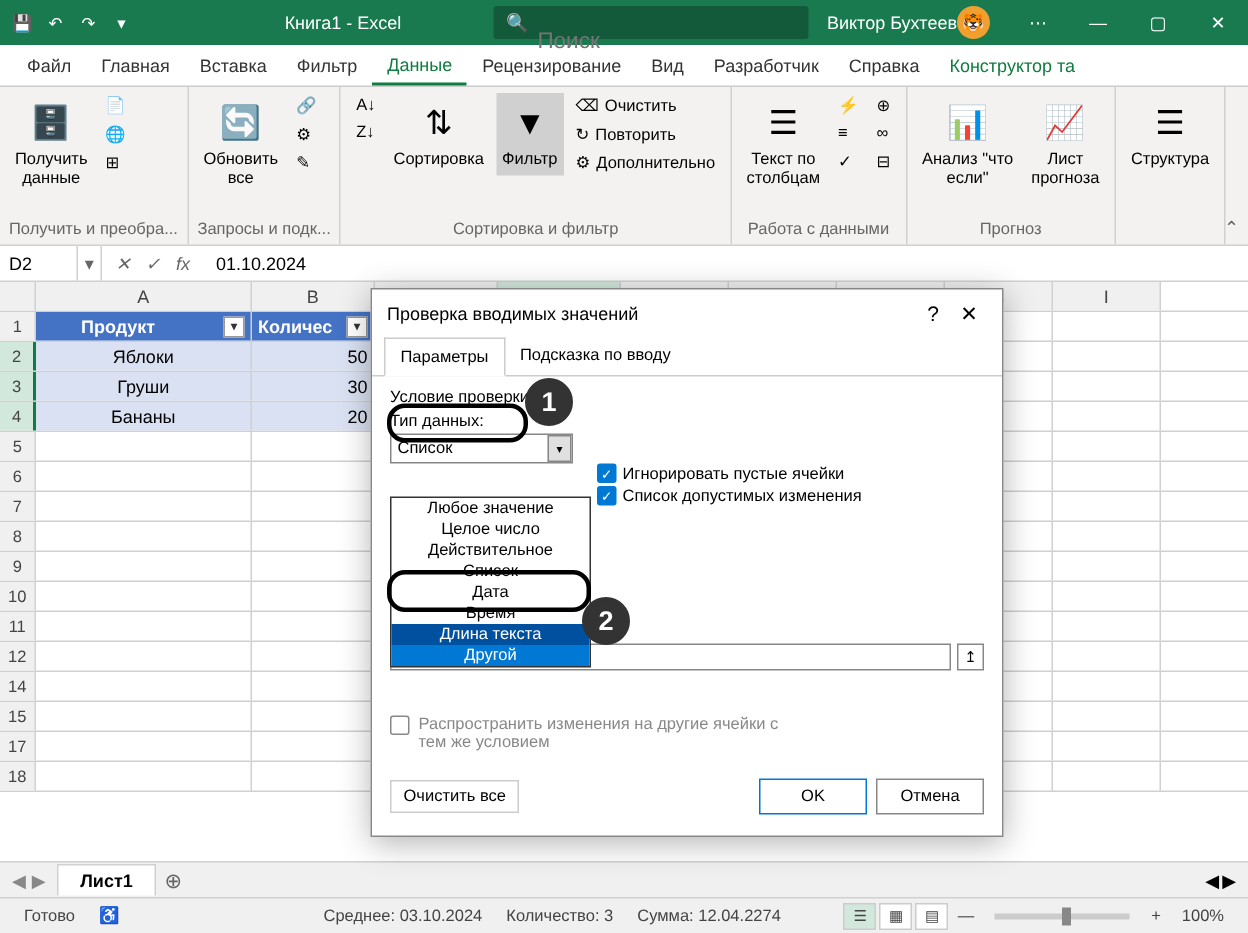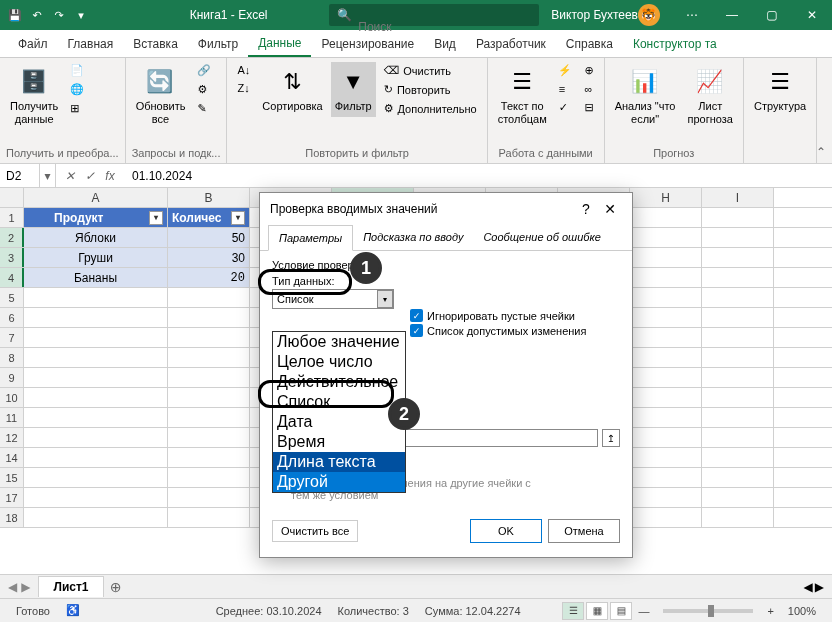--- a/index.html
+++ b/index.html
@@ -3,21 +3,21 @@
 <meta charset="utf-8">
 <style>
 * { margin: 0; padding: 0; box-sizing: border-box; font-family: 'Segoe UI', Tahoma, sans-serif; }
 body { width: 832px; height: 622px; background: #fff; overflow: hidden; position: relative; font-size: 12px; }
 
 .titlebar { height: 30px; background: #1a7a4f; display: flex; align-items: center; color: #fff; }
 .titlebar-left { display: flex; align-items: center; gap: 8px; padding-left: 8px; }
 .titlebar-icon { width: 14px; height: 14px; display: flex; align-items: center; justify-content: center; font-size: 11px; }
 .titlebar-title { flex: 1; text-align: center; font-size: 12px; margin-left: 40px; }
 .titlebar-search { width: 210px; height: 22px; background: #125a3a; border-radius: 2px; display: flex; align-items: center; padding: 0 8px; gap: 6px; color: #a8d4bc; }
-.titlebar-search input { background: none; border: none; color: #a8d4bc; font-size: 12px; outline: none; flex: 1; margin-top: 24px; }
+.titlebar-search input { background: none; border: none; color: #a8d4bc; font-size: 15px; outline: none; flex: 1; margin-top: 24px; }
 .titlebar-user { display: flex; align-items: center; gap: 0; padding: 0 12px; }
 .titlebar-avatar { width: 22px; height: 22px; border-radius: 50%; background: #f0a030; display: flex; align-items: center; justify-content: center; }
 .titlebar-controls { display: flex; }
 .titlebar-ctrl { width: 40px; height: 30px; display: flex; align-items: center; justify-content: center; cursor: pointer; }
 
 .tabs { height: 28px; display: flex; border-bottom: 1px solid #ccc; background: #fff; padding-left: 8px; }
 .tab { padding: 0 10px; display: flex; align-items: center; font-size: 12px; color: #333; cursor: pointer; white-space: nowrap; }
 .tab.active { color: #107c41; border-bottom: 2px solid #107c41; }
 .tab.green { color: #107c41; }
 
@@ -27,21 +27,21 @@
 .ribbon-group-label { font-size: 11px; color: #666; text-align: center; padding: 2px 0; }
 .ribbon-btn-lg { display: flex; flex-direction: column; align-items: center; padding: 4px; cursor: pointer; min-width: 44px; }
 .ribbon-btn-lg .ico { height: 32px; display: flex; align-items: center; justify-content: center; font-size: 22px; }
 .ribbon-btn-lg .lbl { font-size: 11px; text-align: center; line-height: 1.2; margin-top: 2px; }
 .ribbon-btn-sm { display: flex; align-items: center; gap: 4px; padding: 2px 4px; font-size: 11px; cursor: pointer; }
 .ribbon-col { display: flex; flex-direction: column; gap: 2px; }
 .ribbon-btn-filter { background: #d0d0d0; padding: 4px; }
 .ribbon-collapse { position: absolute; right: 6px; bottom: 4px; cursor: pointer; color: #666; }
 
 .formula-bar { height: 24px; border-bottom: 1px solid #d0d0d0; display: flex; align-items: center; font-size: 12px; }
-.name-box { width: 40px; padding: 0 6px; border-right: 1px solid #d0d0d0; height: 100%; display: flex; align-items: center; }
+.name-box { width: 52px; padding: 0 6px; border-right: 1px solid #d0d0d0; height: 100%; display: flex; align-items: center; }
 .name-box-dd { width: 16px; text-align: center; color: #666; border-right: 1px solid #d0d0d0; height: 100%; display: flex; align-items: center; justify-content: center; }
 .fx-icons { display: flex; gap: 4px; padding: 0 6px; align-items: center; color: #666; }
 .fx-icon { width: 16px; text-align: center; font-style: italic; }
 .formula-input { flex: 1; padding: 0 8px; }
 
 .sheet { position: relative; height: 386px; overflow: hidden; }
 .col-headers { display: flex; height: 20px; border-bottom: 1px solid #d0d0d0; }
 .corner { width: 24px; background: #f0f0f0; border-right: 1px solid #d0d0d0; }
 .col-header { background: #f0f0f0; border-right: 1px solid #d0d0d0; text-align: center; font-size: 12px; color: #444; display: flex; align-items: center; justify-content: center; }
 .col-header.sel { background: #d2e8dc; border-bottom: 2px solid #107c41; }
@@ -62,33 +62,33 @@
 .sheet-scroll { margin-left: auto; display: flex; gap: 2px; padding-right: 8px; }
 
 .status-bar { height: 24px; background: #f0f0f0; border-top: 1px solid #d0d0d0; display: flex; align-items: center; font-size: 11px; padding: 0 8px; color: #444; }
 .status-item { padding: 0 8px; }
 .status-views { margin-left: auto; display: flex; gap: 2px; }
 .view-btn { width: 22px; height: 18px; border: 1px solid #ccc; background: #fff; display: flex; align-items: center; justify-content: center; font-size: 10px; }
 .view-btn.active { background: #d2e8dc; }
 .zoom-slider { width: 90px; height: 4px; background: #ccc; margin: 0 8px; position: relative; }
 .zoom-thumb { position: absolute; left: 45px; top: -4px; width: 6px; height: 12px; background: #888; }
 
-.dialog { position: absolute; left: 259px; top: 192px; width: 374px; background: #fff; border: 1px solid #888; box-shadow: 0 4px 20px rgba(0,0,0,0.3); z-index: 100; }
+.dialog { position: absolute; left: 247px; top: 192px; width: 422px; background: #fff; border: 1px solid #888; box-shadow: 0 4px 20px rgba(0,0,0,0.3); z-index: 100; }
 .dialog-title { height: 32px; display: flex; align-items: center; padding: 0 10px; font-size: 12px; }
 .dialog-title-text { flex: 1; }
 .dialog-help, .dialog-close { width: 24px; height: 24px; display: flex; align-items: center; justify-content: center; cursor: pointer; font-size: 14px; }
 .dialog-tabs { display: flex; border-bottom: 1px solid #ccc; padding: 0 8px; }
-.dtab { padding: 6px 10px; font-size: 11px; cursor: pointer; font-style: italic; }
+.dtab { padding: 6px 10px; font-size: 11px; cursor: pointer; }
 .dtab.active { border: 1px solid #ccc; border-bottom-color: #fff; margin-bottom: -1px; background: #fff; }
 .dialog-body { padding: 8px 12px; font-size: 11px; position: relative; }
 .dialog-body .label { margin-bottom: 4px; }
 .type-label { margin-top: 0; }
 .type-select { width: 122px; height: 20px; border: 1px solid #888; display: flex; align-items: center; padding: 0 4px; font-size: 11px; margin-top: 2px; position: relative; }
 .type-select-btn { width: 16px; height: 18px; background: #e0e0e0; border: 1px solid #888; position: absolute; right: 0; top: 0; display: flex; align-items: center; justify-content: center; font-size: 8px; }
-.dropdown-list { position: absolute; left: 12px; top: 80px; width: 134px; background: #fff; border: 1px solid #333; font-size: 16px; z-index: 10; }
+.dropdown-list { position: absolute; left: 12px; top: 80px; width: 134px; background: #fff; border: 1px solid #333; font-size: 11px; z-index: 10; text-align: center; }
 .dropdown-item { padding: 1px 4px; cursor: pointer; }
 .dropdown-item.highlighted { background: #0078d4; color: #fff; }
 .checks { position: absolute; left: 150px; top: 58px; }
 .check-row { display: flex; align-items: center; gap: 4px; font-size: 11px; margin-bottom: 2px; }
 .checkbox { width: 13px; height: 13px; background: #0078d4; color: #fff; display: flex; align-items: center; justify-content: center; font-size: 9px; border-radius: 2px; }
 .checkbox.empty { background: #fff; border: 1px solid #888; }
 .source-field { margin-top: 120px; display: flex; }
 .source-input { flex: 1; height: 18px; border: 1px solid #888; }
 .source-btn { width: 18px; height: 18px; border: 1px solid #888; display: flex; align-items: center; justify-content: center; font-size: 10px; margin-left: 4px; }
 .propagate { margin-top: 30px; display: flex; align-items: flex-start; gap: 6px; color: #888; }
@@ -212,21 +212,21 @@
         <div class="ribbon-btn-sm">
             <span>↻</span>
             <span>Повторить</span>
           </div>
         <div class="ribbon-btn-sm">
             <span>⚙</span>
             <span>Дополнительно</span>
           </div>
       </div>
     </div>
-    <div class="ribbon-group-label">Повторить и фильтр</div>
+    <div class="ribbon-group-label">Сортировка и фильтр</div>
   </div>
   <div class="ribbon-group">
     <div class="ribbon-group-content">
       <div class="ribbon-btn-lg">
         <div class="ico">☰</div>
         <div class="lbl" style="white-space:pre-line">Текст по
 столбцам</div>
       </div>
       <div class="ribbon-col">
         <div class="ribbon-btn-sm">
@@ -336,21 +336,21 @@
         <div class="cell wD sel"></div>
         <div class="cell wE"></div>
         <div class="cell wF"></div>
         <div class="cell wG"></div>
         <div class="cell wH"></div>
         <div class="cell wI"></div>
       </div>
       <div class="grid-row">
         <div class="row-header sel">4</div>
         <div class="cell wA" style="justify-content: center; background: rgb(217, 225, 242);">Бананы</div>
-        <div class="cell wB" style="justify-content: flex-end; background: rgb(217, 225, 242); font-family: Liberation Mono, monospace;">20</div>
+        <div class="cell wB" style="justify-content: flex-end; background: rgb(217, 225, 242);">20</div>
         <div class="cell wC"></div>
         <div class="cell wD sel"></div>
         <div class="cell wE"></div>
         <div class="cell wF"></div>
         <div class="cell wG"></div>
         <div class="cell wH"></div>
         <div class="cell wI"></div>
       </div>
       <div class="grid-row">
         <div class="row-header">5</div>
@@ -533,21 +533,20 @@
 
 <div class="dialog">
   <div class="dialog-title">
     <span class="dialog-title-text">Проверка вводимых значений</span>
     <span class="dialog-help">?</span>
     <span class="dialog-close">✕</span>
   </div>
   <div class="dialog-tabs">
     <div class="dtab active">Параметры</div>
     <div class="dtab">Подсказка по вводу</div>
-    <div class="dtab">Сообщение об ошибке</div>
   </div>
   <div class="dialog-body">
     <div class="label">Условие проверки</div>
     <div class="type-label">Тип данных:</div>
     <div class="type-select">
       <span>Список</span>
       <div class="type-select-btn">▾</div>
     </div>
     <div class="checks">
       <div class="check-row">

